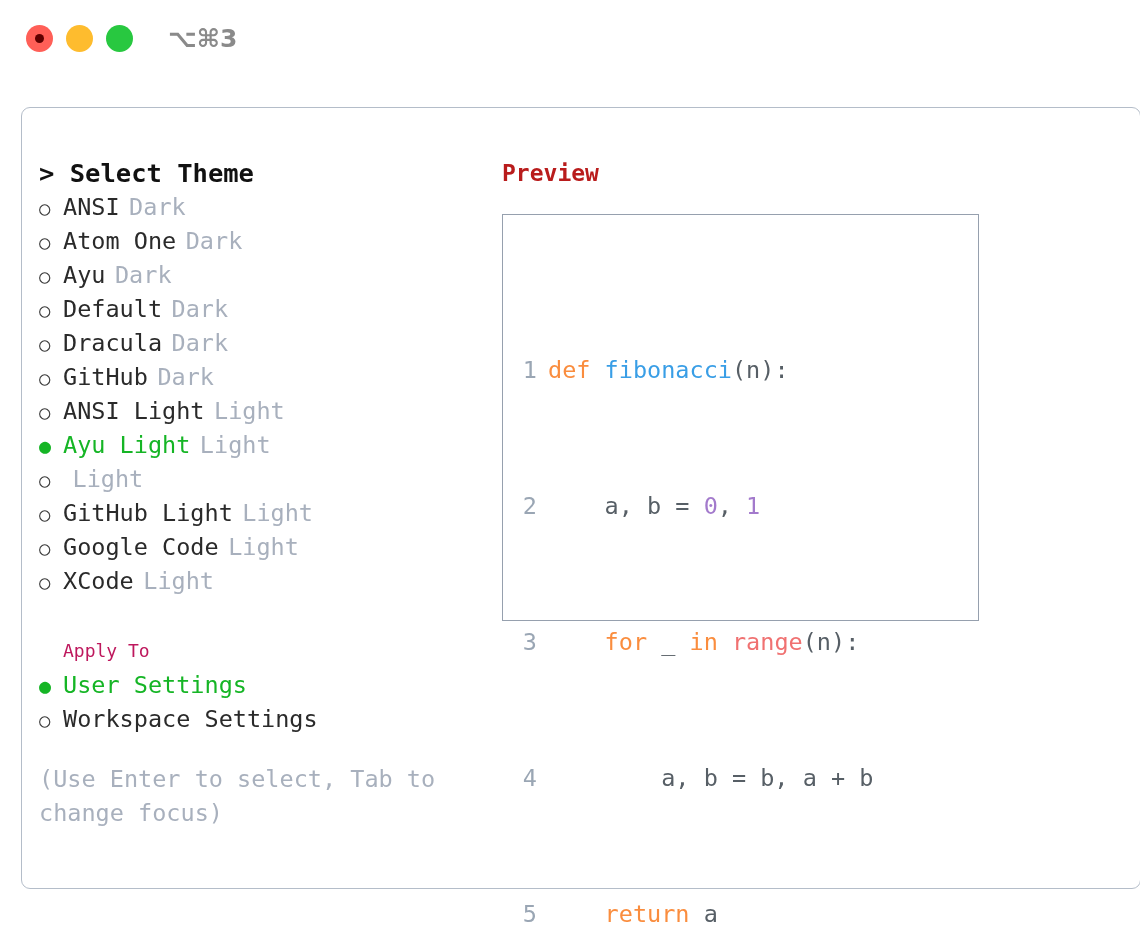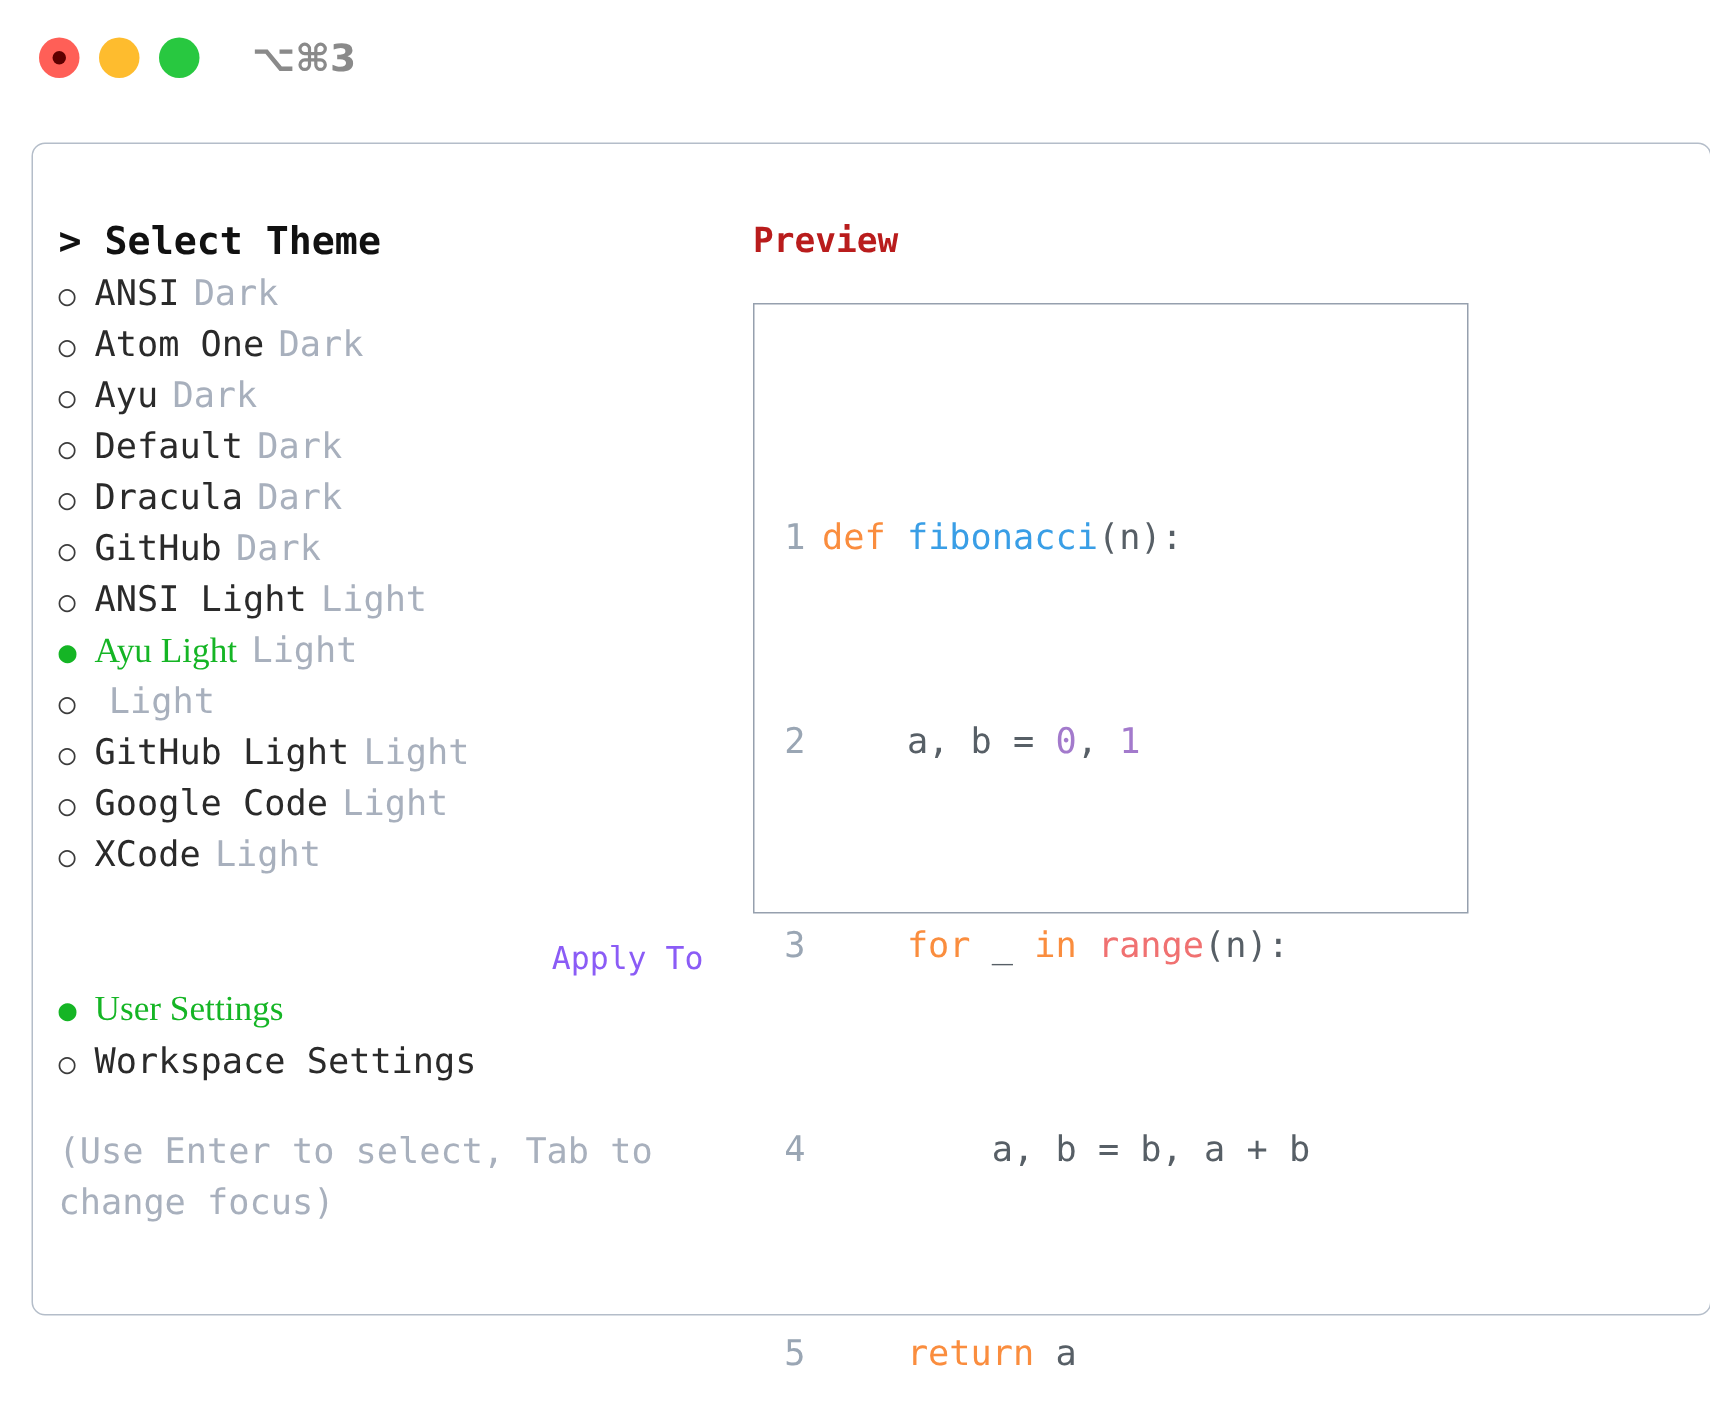--- a/index.html
+++ b/index.html
@@ -66,21 +66,21 @@
     font-weight: bold;
     color: #8a8a8a;
     letter-spacing: 0px;
     font-family: "DejaVu Sans", "Liberation Sans", sans-serif;
   }
 
   
   .panel {
     position: absolute;
     left: 21px;
-    top: 95px;
+    top: 107px;
     width: 1120px;
     height: 782px;
     border: 1.6px solid #b4bdc9;
     border-radius: 9px;
     box-sizing: border-box;
     background: #ffffff;
   }
 
   .content {
     position: absolute;
@@ -119,37 +119,36 @@
     flex: 0 0 24px;
     font-size: 19px;
     color: #3c3c3c;
     line-height: 34px;
   }
   .bullet.filled {
     color: #15b525;
     font-size: 20px;
   }
   .opt-label { color: #2a2a2a; }
-  .opt-row.selected .opt-label { color: #15b525; font-family: Liberation Serif, serif; }
+  .opt-row.selected .opt-label { color: #15b525; }
   .opt-tag {
     color: #a8b0bd;
     padding-left: 9.5px;
     text-align: right;
   }
 
   .section-gap { height: 36px; }
 
   .subheading {
-    font-size: 21px;
-    color: #8b5cf6;
+    font-size: 18px;
+    color: #be185d;
     line-height: 34px;
     height: 34px;
     padding-left: 24px;
     white-space: pre;
-    text-align: right;
   }
 
   .hint {
     margin-top: 26px;
     font-size: 23.5px;
     color: #a8b0bd;
     line-height: 34px;
     width: 400px;
     white-space: pre-wrap;
   }

